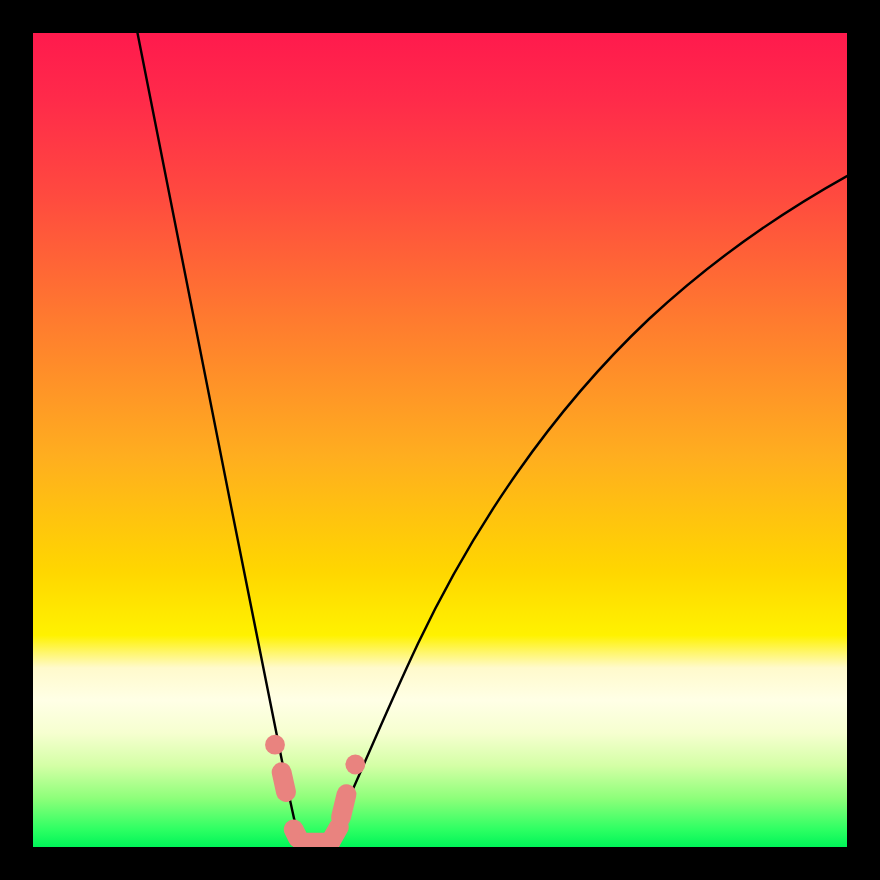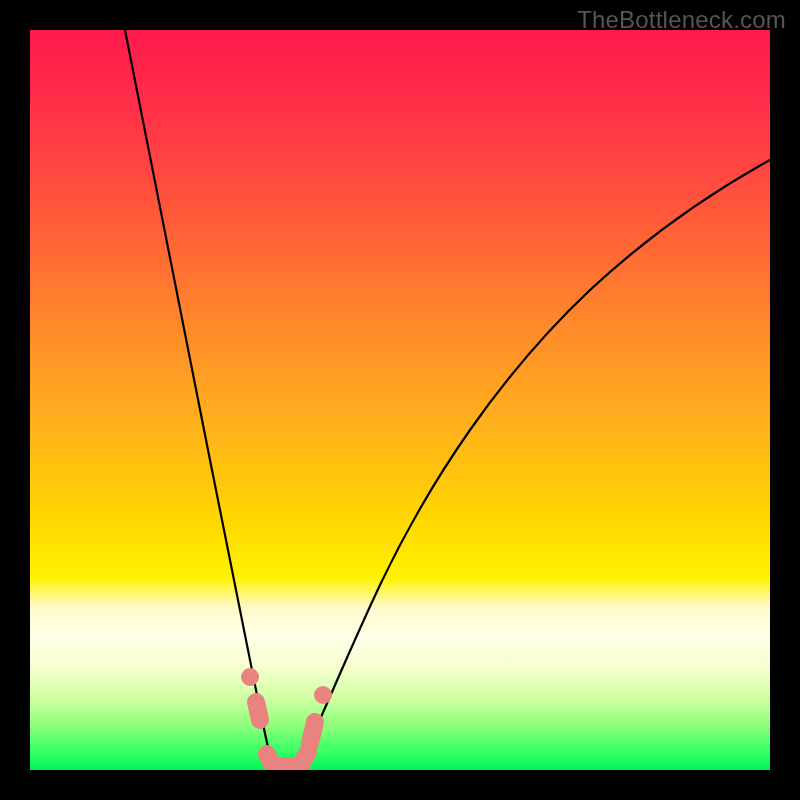--- a/index.html
+++ b/index.html
@@ -72,21 +72,20 @@
     stroke: #e9837f;
     stroke-width: 18;
     stroke-linecap: round;
     stroke-linejoin: round;
   }
 </style>
 </head>
 <body>
 
 <div class="frame">
-  <div class="watermark">TheBottleneck.com</div>
 
   <div class="plot-outer">
     <div class="gradient"></div>
 
     <svg class="curve-svg" viewBox="0 0 740 740" preserveAspectRatio="none">
       <g class="curve">
 
         <path class="line" d="M 95 0
                  C 120 120, 150 280, 180 430
                  C 198 520, 216 610, 232 690

